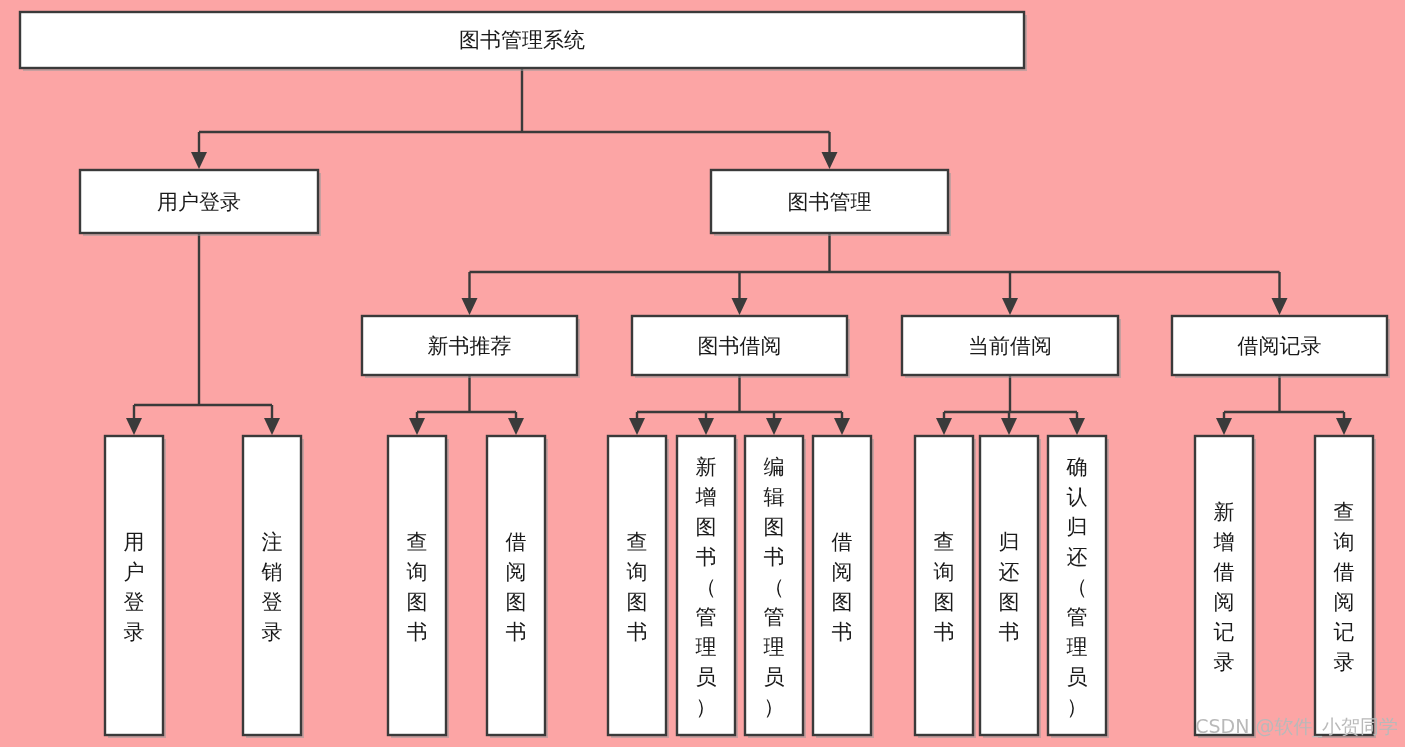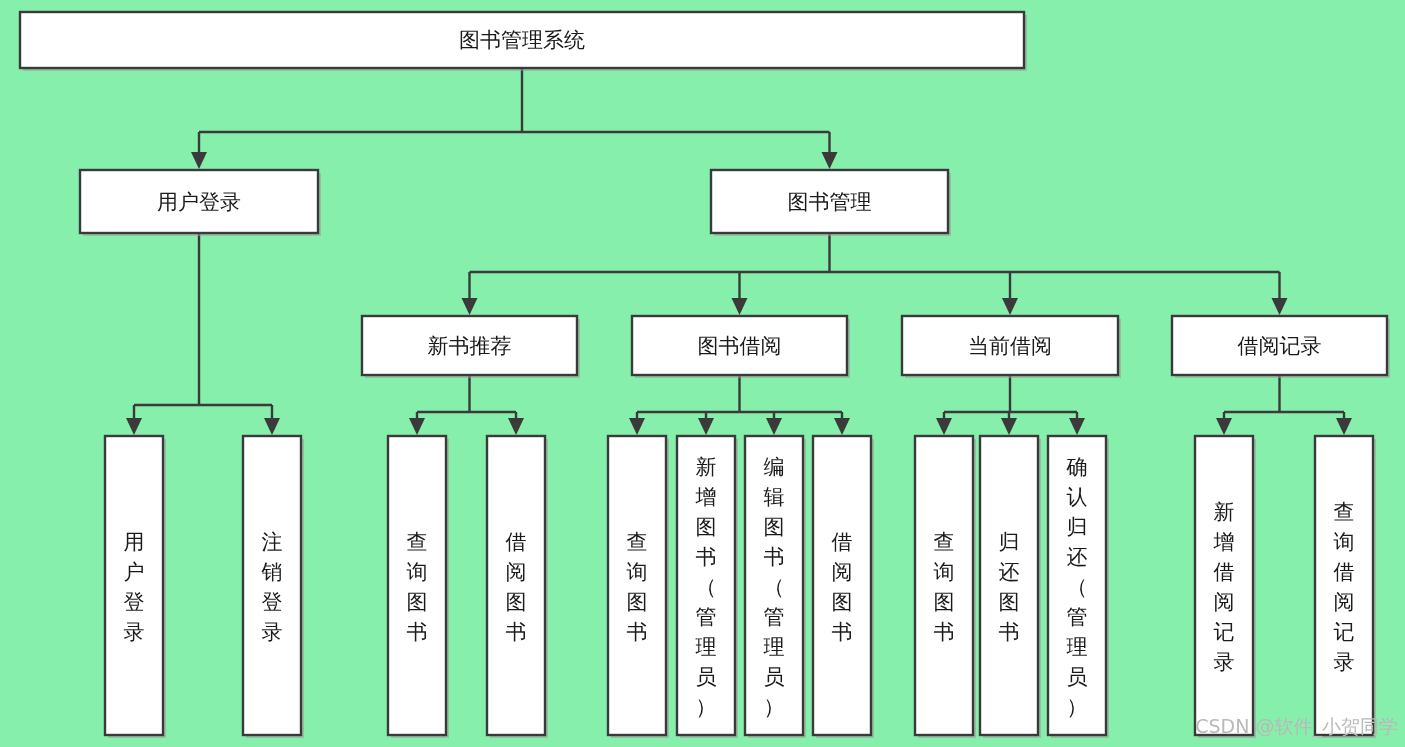--- a/index.html
+++ b/index.html
@@ -8,21 +8,21 @@
     padding: 0;
     background: #ffffff;
   }
   body {
     font-family: "DejaVu Sans", "Liberation Sans", sans-serif;
   }
   #diagram-root {
     position: relative;
     width: 1405px;
     height: 747px;
-    background: #86efac;
+    background: #fca5a5;
     overflow: hidden;
   }
   svg#flow-svg {
     position: absolute;
     left: 0;
     top: 0;
     width: 1405px;
     height: 747px;
     display: block;
   }

